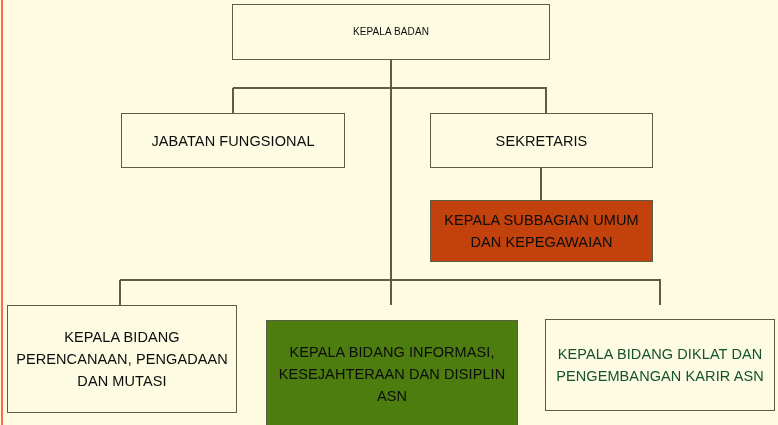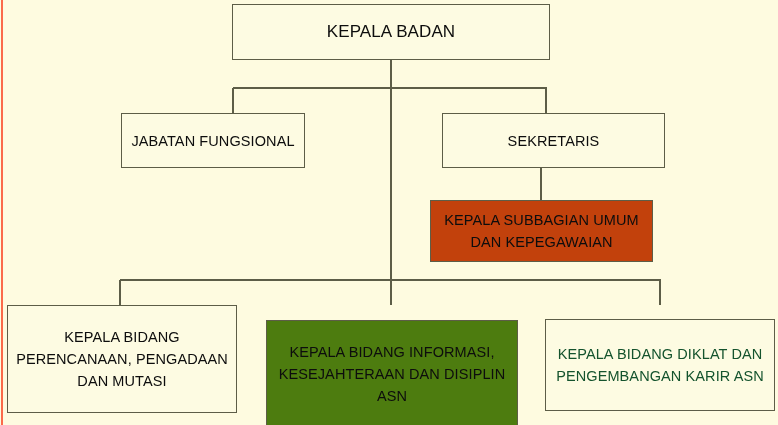--- a/index.html
+++ b/index.html
@@ -47,21 +47,21 @@
     justify-content: center;
     text-align: center;
     color: #0d0d0d;
     font-family: "Liberation Sans", sans-serif;
     font-size: 14.5px;
     line-height: 22px;
     letter-spacing: 0.1px;
     padding: 2px 4px;
     white-space: pre-line;
   }
-  .org-node.level-1 { font-size: 17px; }
+  .org-node.level-1 { font-size: 10px; }
   .org-node.level-2 { font-size: 14.5px; }
   .org-node.level-3 { font-size: 14.5px; }
   .org-node.level-4 { font-size: 14.5px; }
   .node-label {
     display: block;
     white-space: pre-line;
   }
 </style>
 </head>
 <body>
@@ -80,22 +80,22 @@
         <line x1="391" y1="88" x2="391" y2="280"></line>
         <line x1="120" y1="280" x2="661" y2="280"></line>
         <line x1="120" y1="280" x2="120" y2="305"></line>
         <line x1="391" y1="280" x2="391" y2="305"></line>
         <line x1="660" y1="280" x2="660" y2="305"></line>
       </g>
   </svg>
 
   <div id="node-layer">
       <div class="org-node level-1" style="left: 232px; top: 4px; width: 318px; height: 56px; background: rgb(253, 251, 226); border-color: rgb(93, 93, 71); color: rgb(13, 13, 13);"><span class="node-label">KEPALA BADAN</span></div>
-      <div class="org-node level-2" style="left: 121px; top: 113px; width: 184px; height: 55px; background: rgb(253, 251, 226); border-color: rgb(93, 93, 71); color: rgb(13, 13, 13);"><span class="node-label">JABATAN FUNGSIONAL</span></div>
-      <div class="org-node level-2" style="left: 430px; top: 113px; width: 223px; height: 55px; background: rgb(253, 251, 226); border-color: rgb(93, 93, 71); color: rgb(13, 13, 13); margin-left: 12px;"><span class="node-label">SEKRETARIS</span></div>
+      <div class="org-node level-2" style="left: 121px; top: 113px; width: 224px; height: 55px; background: rgb(253, 251, 226); border-color: rgb(93, 93, 71); color: rgb(13, 13, 13);"><span class="node-label">JABATAN FUNGSIONAL</span></div>
+      <div class="org-node level-2" style="left: 430px; top: 113px; width: 223px; height: 55px; background: rgb(253, 251, 226); border-color: rgb(93, 93, 71); color: rgb(13, 13, 13);"><span class="node-label">SEKRETARIS</span></div>
       <div class="org-node level-3" style="left: 430px; top: 200px; width: 223px; height: 62px; background: #c2410c; border-color: rgb(93, 93, 71); color: rgb(13, 13, 13);"><span class="node-label">KEPALA SUBBAGIAN UMUM
 DAN KEPEGAWAIAN</span></div>
       <div class="org-node level-4" style="left: 7px; top: 305px; width: 230px; height: 108px; background: rgb(253, 251, 226); border-color: rgb(93, 93, 71); color: rgb(13, 13, 13);"><span class="node-label">KEPALA BIDANG
 PERENCANAAN, PENGADAAN
 DAN MUTASI</span></div>
       <div class="org-node level-4" style="left: 266px; top: 320px; width: 252px; height: 108px; background: #4d7c0f; border-color: rgb(93, 93, 71); color: rgb(13, 13, 13);"><span class="node-label">KEPALA BIDANG INFORMASI,
 KESEJAHTERAAN DAN DISIPLIN
 ASN</span></div>
       <div class="org-node level-4" style="left: 545px; top: 319px; width: 230px; height: 92px; background: rgb(253, 251, 226); border-color: rgb(93, 93, 71); color: #14532d;"><span class="node-label">KEPALA BIDANG DIKLAT DAN
 PENGEMBANGAN KARIR ASN</span></div>

